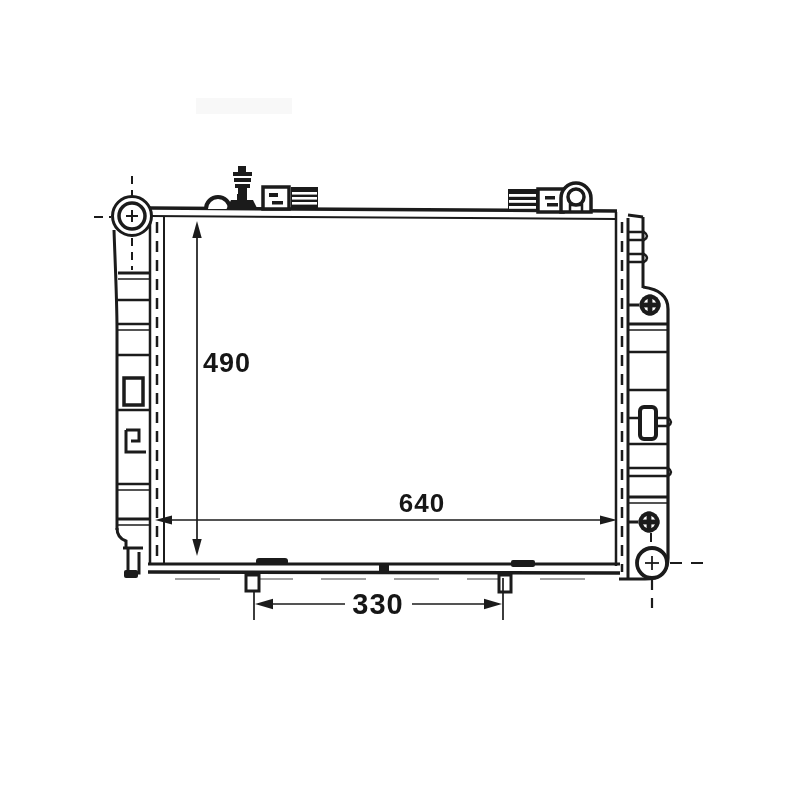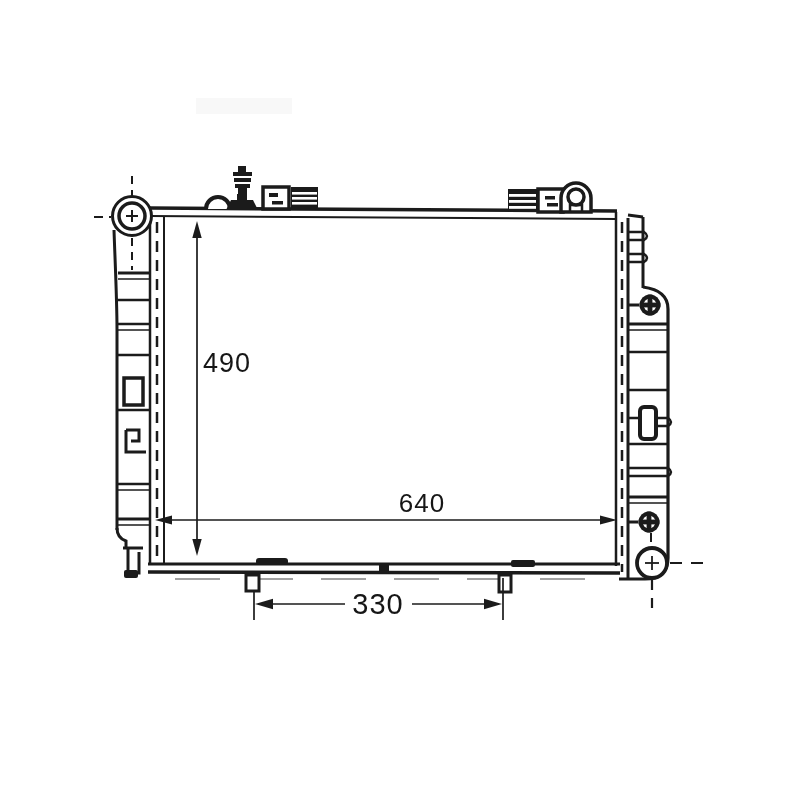--- a/index.html
+++ b/index.html
@@ -1,17 +1,17 @@
 <!DOCTYPE html>
 <html><head>
 <meta charset="utf-8">
 <style>
   html,body{margin:0;padding:0;background:#ffffff;}
   .canvas{position:relative;width:800px;height:800px;background:#ffffff;overflow:hidden;
-          font-family:"Liberation Sans",sans-serif;}
+          font-family:"Liberation Sans",sans-serif;font-weight:bold;}
   svg{position:absolute;left:0;top:0;}
   .ink{stroke:#1b1b1b;fill:none;stroke-linecap:butt;}
   .fillink{fill:#1b1b1b;stroke:none;}
   .white{fill:#ffffff;}
   .dim-label{fill:#161616;font-family:"Liberation Sans",sans-serif;letter-spacing:1px;}
 </style>
 </head>
 <body>
 
 <div class="canvas">

